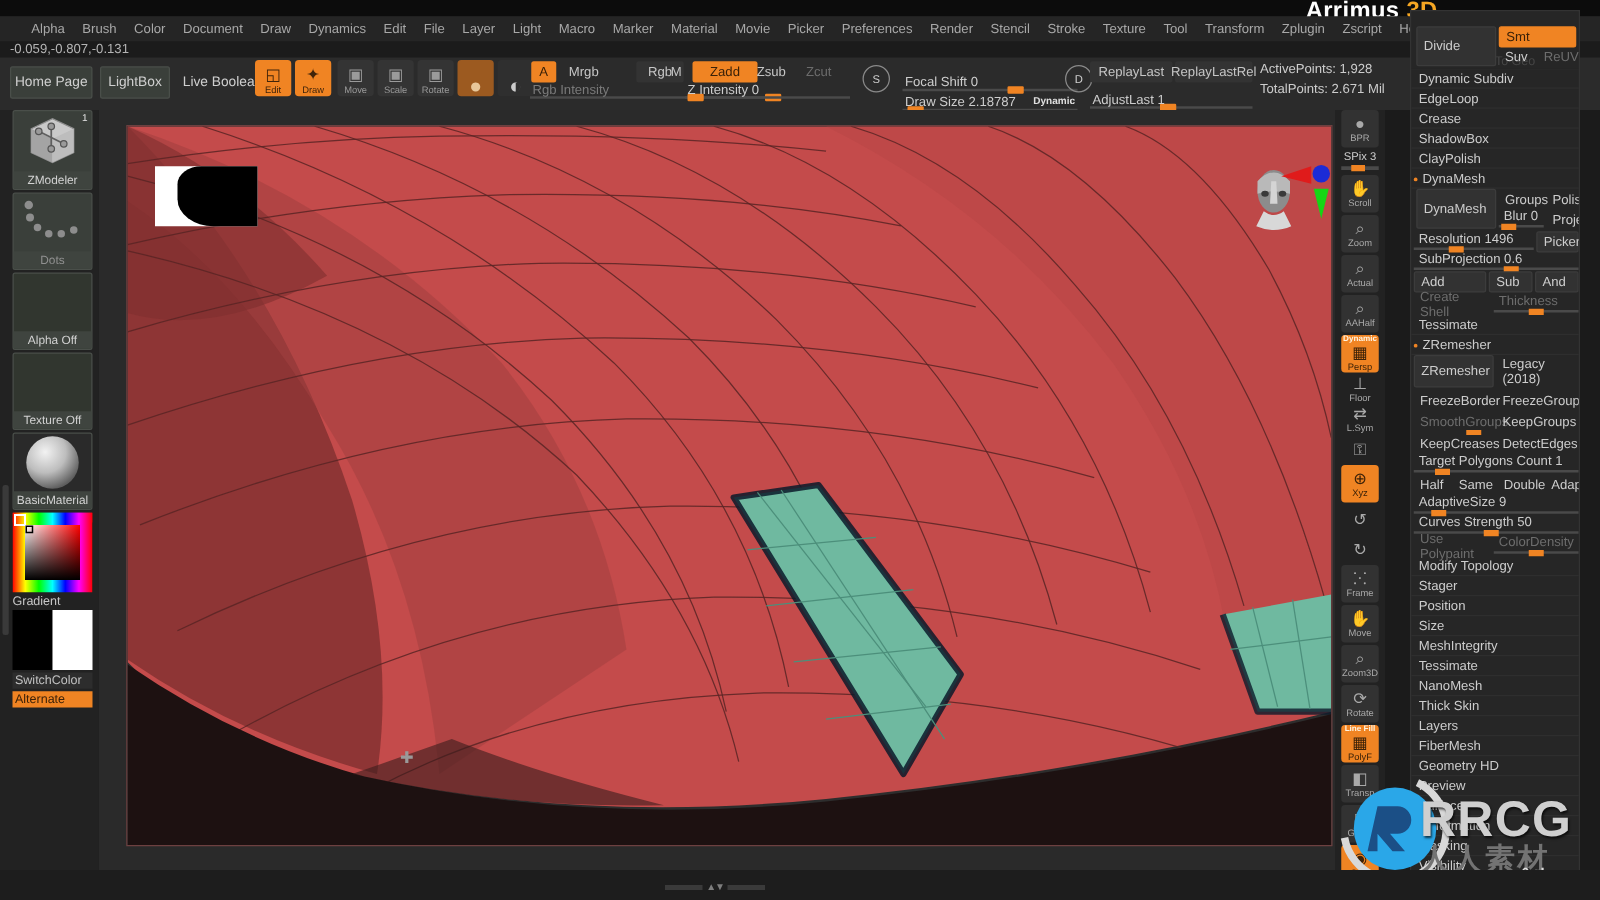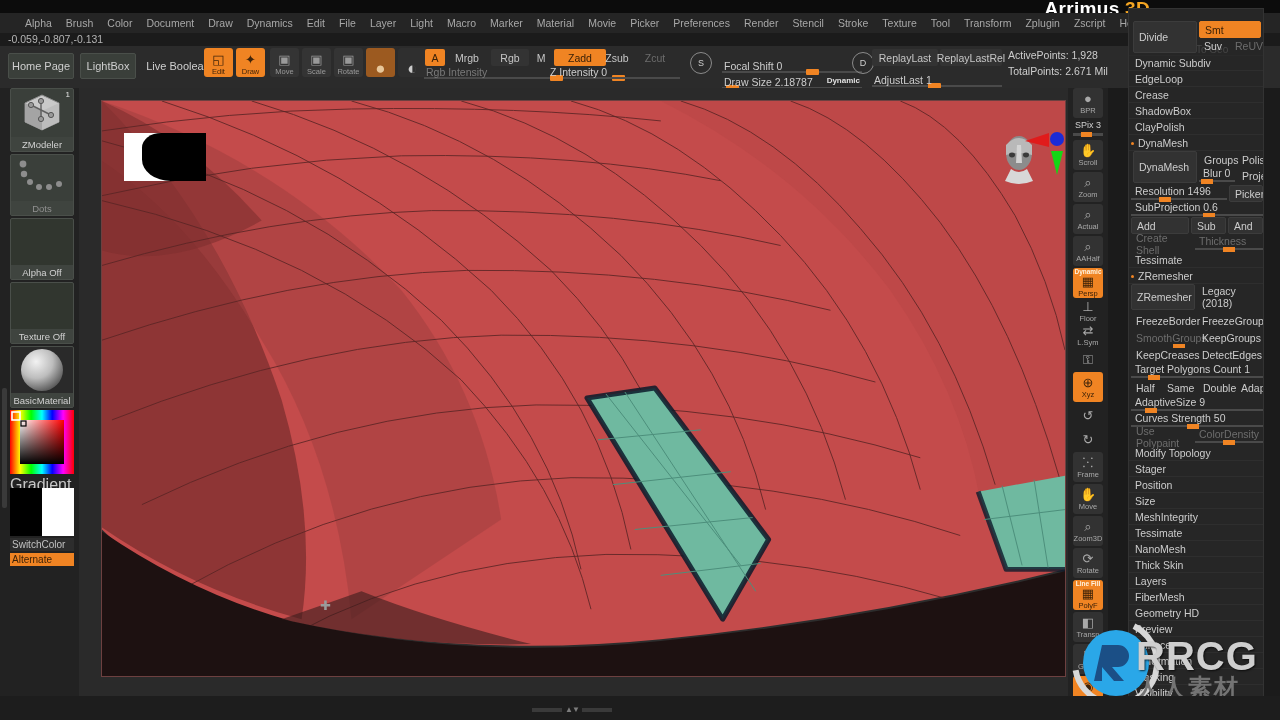--- a/index.html
+++ b/index.html
@@ -296,21 +296,21 @@
 
   <div class="sqbtn" style="left:366px; background:#9c5a20;">
       <span class="sq-glyph" style="font-size:17px;color:#e8c79a;">●</span>
     </div>
   <div class="sqbtn" style="left:398px; background:#2f2f2f;">
       <span class="sq-glyph" style="font-size:17px;color:#cccccc;">◐</span>
     </div>
 
   <div class="chip chip-on" style="left:425px; width:20px;">A</div>
   <div class="chip chip-flat" style="left:448px; width:38px;">Mrgb</div>
-  <div class="chip chip-box" style="left:491px; width:38px;text-align:center;">Rgb</div>
+  <div class="chip chip-box" style="left:509px; width:38px;text-align:center;">Rgb</div>
   <div class="chip chip-flat" style="left:533px; width:16px;">M</div>
   <div class="chip chip-on" style="left:554px; width:52px;">Zadd</div>
   <div class="chip chip-flat" style="left:600px; width:34px;">Zsub</div>
   <div class="chip chip-dim" style="left:640px; width:30px;">Zcut</div>
 
   <div class="slider" style="left:424px; top:66px; width:200px;">
     <div class="track"></div>
     <div class="knob" style="left:188px;"></div>
     <span class="lbl" style="color:#7a7a7a;">Rgb Intensity</span>
   </div>
@@ -423,21 +423,21 @@
           </linearGradient>
         </defs>
         <rect x="0" y="0" width="64" height="64" fill="url(#hueX)"></rect>
         <rect x="0" y="0" width="64" height="8" fill="url(#hueX)"></rect>
         <rect x="10" y="10" width="44" height="44" fill="url(#satG)"></rect>
         <rect x="10" y="10" width="44" height="44" fill="url(#valG)"></rect>
         <rect x="2" y="2" width="8" height="8" fill="none" stroke="#ffffff" stroke-width="1.6"></rect>
         <rect x="11" y="11" width="5" height="5" fill="none" stroke="#000" stroke-width="1.2"></rect>
       </svg>
     </div>
-    <div style="position:absolute; left:10px; top:388px; font-size:16px; color:#c6c6c6;">Gradient</div>
+    <div style="position:absolute; left:10px; top:388px; font-size:10px; color:#c6c6c6;">Gradient</div>
 
     <div class="swatchrow" style="top:400px;">
       <div class="swatch" id="sw-primary" style="background: rgb(0, 0, 0);"></div>
       <div class="swatch" id="sw-secondary" style="background: rgb(255, 255, 255);"></div>
     </div>
     <div style="position:absolute; left:10px; top:450px; width:64px; height:13px; font-size:10px; color:#c2c2c2; background:#2d2d2d; display:flex; align-items:center; padding-left:2px;">SwitchColor</div>
     <div style="position:absolute; left:10px; top:465px; width:64px; height:13px; font-size:10px; color:#3d2208; background:#f08423; display:flex; align-items:center; padding-left:2px;">Alternate</div>
   </div>
 
   <div class="viewport">

